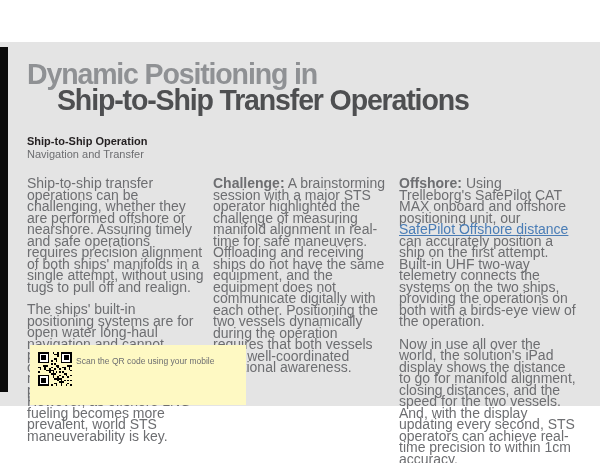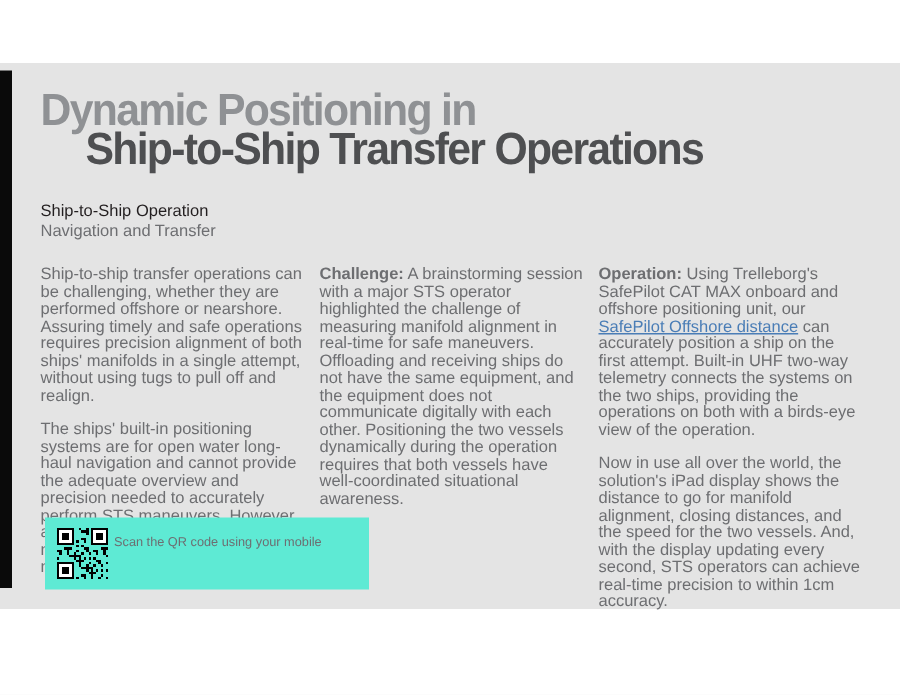--- a/index.html
+++ b/index.html
@@ -4,28 +4,28 @@
 <style>
   html,body{margin:0;padding:0;width:600px;height:463px;background:#fff;
     font-family:"Liberation Sans",sans-serif;overflow:hidden;}
   .canvas{position:absolute;left:0;top:0;width:600px;height:463px;background:#fff;}
   .panel{position:absolute;left:0;top:42px;width:600px;height:364px;background:var(--panel-bg,#e4e4e4);}
   .accent-bar{position:absolute;left:0;top:5px;width:8px;height:345px;background:var(--accent-bar,#000);}
   .title-1,.title-2{position:absolute;margin:0;font-weight:bold;font-size:30px;
     letter-spacing:-1.2px;white-space:nowrap;transform:scaleX(.95);transform-origin:left top;}
   .title-1{left:27px;top:15px;color:var(--title-light,#8f9194);}
   .title-2{left:57px;top:41px;color:var(--title-dark,#4e4f51);}
-  .kicker-bold{position:absolute;left:27px;top:93px;font-size:11px;font-weight:normal;color:var(--heading,#231f20);}
+  .kicker-bold{position:absolute;left:27px;top:93px;font-size:11px;font-weight:bold;color:var(--heading,#231f20);}
   .kicker-sub{position:absolute;left:27px;top:106px;font-size:11px;color:var(--text,#6d6e71);}
-  .col{position:absolute;top:136px;width:177px;font-size:11px;line-height:11.5px;color:var(--text,#6d6e71);}
+  .col{position:absolute;top:136px;width:177px;font-size:14px;line-height:11.5px;color:var(--text,#6d6e71);}
   .col p{margin:0 0 11px 0;}
   .col1{left:27px;} .col2{left:213px;} .col3{left:399px;}
   .lead{font-weight:bold;text-align:right;}
   .link{color:var(--link,#4a7db6);text-decoration:underline;cursor:pointer;}
-  .qr-box{position:absolute;left:30px;top:303px;width:216px;height:48px;background:#5eead4;}
+  .qr-box{position:absolute;left:30px;top:303px;width:216px;height:60px;background:#fef9c3;}
   .qr{position:absolute;left:8px;top:7px;width:34px;height:34px;}
   .qr-caption{position:absolute;left:46px;top:10px;font-size:8.5px;line-height:13px;color:var(--text,#6d6e71);}
   .qr-caption span{display:block;white-space:nowrap;}
 </style>
 </head>
 <body>
 
 <div class="canvas">
   <div class="panel">
     <div class="accent-bar"></div>
@@ -39,21 +39,21 @@
     <div class="col col1">
       <p>Ship-to-ship transfer operations can be challenging, whether they are performed offshore or nearshore. Assuring timely and safe operations requires precision alignment of both ships' manifolds in a single attempt, without using tugs to pull off and realign.</p>
       <p>The ships' built-in positioning systems are for open water long-haul navigation and cannot provide the adequate overview and precision needed to accurately perform STS maneuvers. However, as offshore LNG fueling becomes more prevalent, world STS maneuverability is key.</p>
     </div>
 
     <div class="col col2">
       <p><span class="lead">Challenge:</span><span> A brainstorming session with a major STS operator highlighted the challenge of measuring manifold alignment in real-time for safe maneuvers. Offloading and receiving ships do not have the same equipment, and the equipment does not communicate digitally with each other. Positioning the two vessels dynamically during the operation requires that both vessels have well-coordinated situational awareness.</span></p>
     </div>
 
     <div class="col col3">
-      <p><span class="lead">Operation:</span><span> Using Trelleborg's SafePilot CAT MAX onboard and offshore positioning unit, our </span><a class="link">SafePilot Offshore distance</a><span> can accurately position a ship on the first attempt. Built-in UHF two-way telemetry connects the systems on the two ships, providing the operations on both with a birds-eye view of the operation.</span></p>
+      <p><span class="lead">Offshore:</span><span> Using Trelleborg's SafePilot CAT MAX onboard and offshore positioning unit, our </span><a class="link">SafePilot Offshore distance</a><span> can accurately position a ship on the first attempt. Built-in UHF two-way telemetry connects the systems on the two ships, providing the operations on both with a birds-eye view of the operation.</span></p>
       <p>Now in use all over the world, the solution's iPad display shows the distance to go for manifold alignment, closing distances, and the speed for the two vessels. And, with the display updating every second, STS operators can achieve real-time precision to within 1cm accuracy.</p>
     </div>
 
     <div class="qr-box">
       <div class="qr"><svg viewBox="0 0 21 21" width="34" height="34" shape-rendering="crispEdges" fill="#000">
             <rect x="0" y="0" width="7" height="7"></rect>
             <rect x="1" y="1" width="5" height="5" fill="#fff"></rect>
             <rect x="2" y="2" width="3" height="3"></rect>
             <rect x="14" y="0" width="7" height="7"></rect>
             <rect x="15" y="1" width="5" height="5" fill="#fff"></rect>

